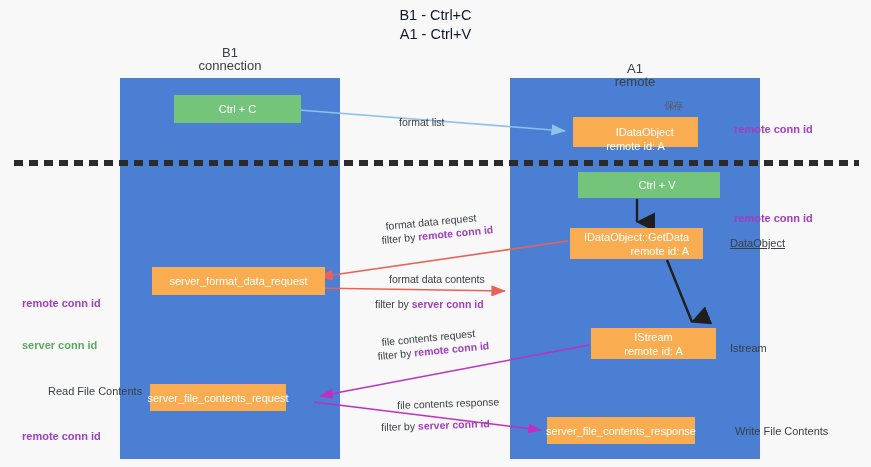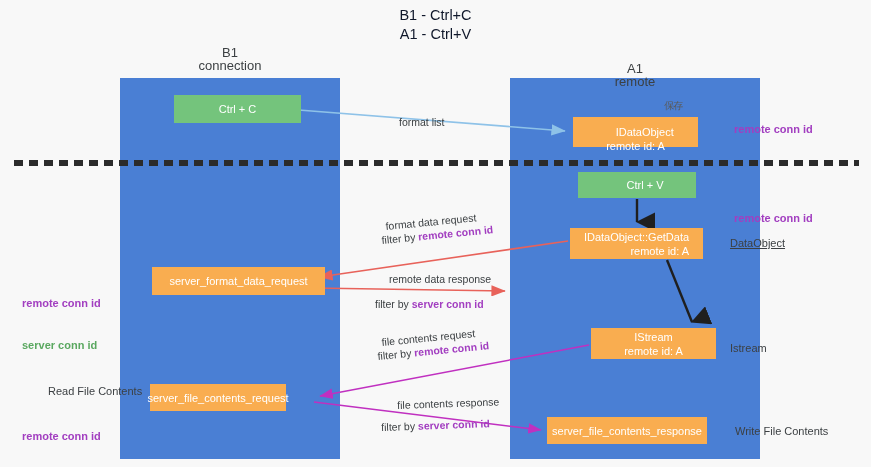--- a/index.html
+++ b/index.html
@@ -67,27 +67,27 @@
     font-size: 11px;
     line-height: 14px;
     text-align: center;
     white-space: pre;
   }
   .green { background: #74c47c; }
   .orange { background: #f9ad50; }
 
   #n-ctrlc   { left: 158px; top: 95px;  width: 127px; height: 28px; margin-left: 16px; }
   #n-idataobj{ left: 573px; top: 117px; width: 125px; height: 30px; }
-  #n-ctrlv   { left: 578px; top: 172px; width: 118px; height: 26px; padding-left: 16px; }
+  #n-ctrlv   { left: 578px; top: 172px; width: 142px; height: 26px; padding-left: 16px; }
   #n-getdata { left: 570px; top: 228px; width: 133px; height: 31px; text-align: right; }
   #n-sfdreq  { left: 152px; top: 267px; width: 173px; height: 28px; }
   #n-sfdresp { left: 511px; top: 279px; width: 158px; height: 26px; }
   #n-istream { left: 591px; top: 328px; width: 125px; height: 31px; }
   #n-sfcreq  { left: 150px; top: 384px; width: 136px; height: 27px; }
-  #n-sfcresp { left: 547px; top: 417px; width: 160px; height: 27px; }
+  #n-sfcresp { left: 547px; top: 417px; width: 148px; height: 27px; }
 
   
   .glyph-save {
     position: absolute;
     left: 27px; top: 2px;
     font-size: 10px;
     color: #5a5a5a;
     letter-spacing: -1px;
     pointer-events: none;
     margin-left: 40px;
@@ -208,21 +208,21 @@
   <div class="abs node orange" id="n-istream">IStream
 remote id: A</div>
   <div class="abs node orange" id="n-sfcreq">server_file_contents_request</div>
   <div class="abs node orange" id="n-sfcresp">server_file_contents_response</div>
 
   <div class="abs edge-lbl" id="e-formatlist">format list</div>
 
   <div class="abs edge-lbl rot" id="e-fdr1">format data request</div>
   <div class="abs edge-lbl rot" id="e-fdr2"><span>filter by </span><b class="purple">remote conn id</b></div>
 
-  <div class="abs edge-lbl" id="e-fdresp1">remote data response</div>
+  <div class="abs edge-lbl" id="e-fdresp1">format data contents</div>
   <div class="abs edge-lbl" id="e-fdresp2"><span>filter by </span><b class="purple">server conn id</b></div>
 
   <div class="abs edge-lbl rot" id="e-fcr1">file contents request</div>
   <div class="abs edge-lbl rot" id="e-fcr2"><span>filter by </span><b class="purple">remote conn id</b></div>
 
   <div class="abs edge-lbl rot" id="e-fcresp1">file contents response</div>
   <div class="abs edge-lbl rot" id="e-fcresp2"><span>filter by </span><b class="purple">server conn id</b></div>
 
   <div class="abs side purple" id="s-remote-1">remote conn id</div>
   <div class="abs side purple" id="s-remote-2">remote conn id</div>

